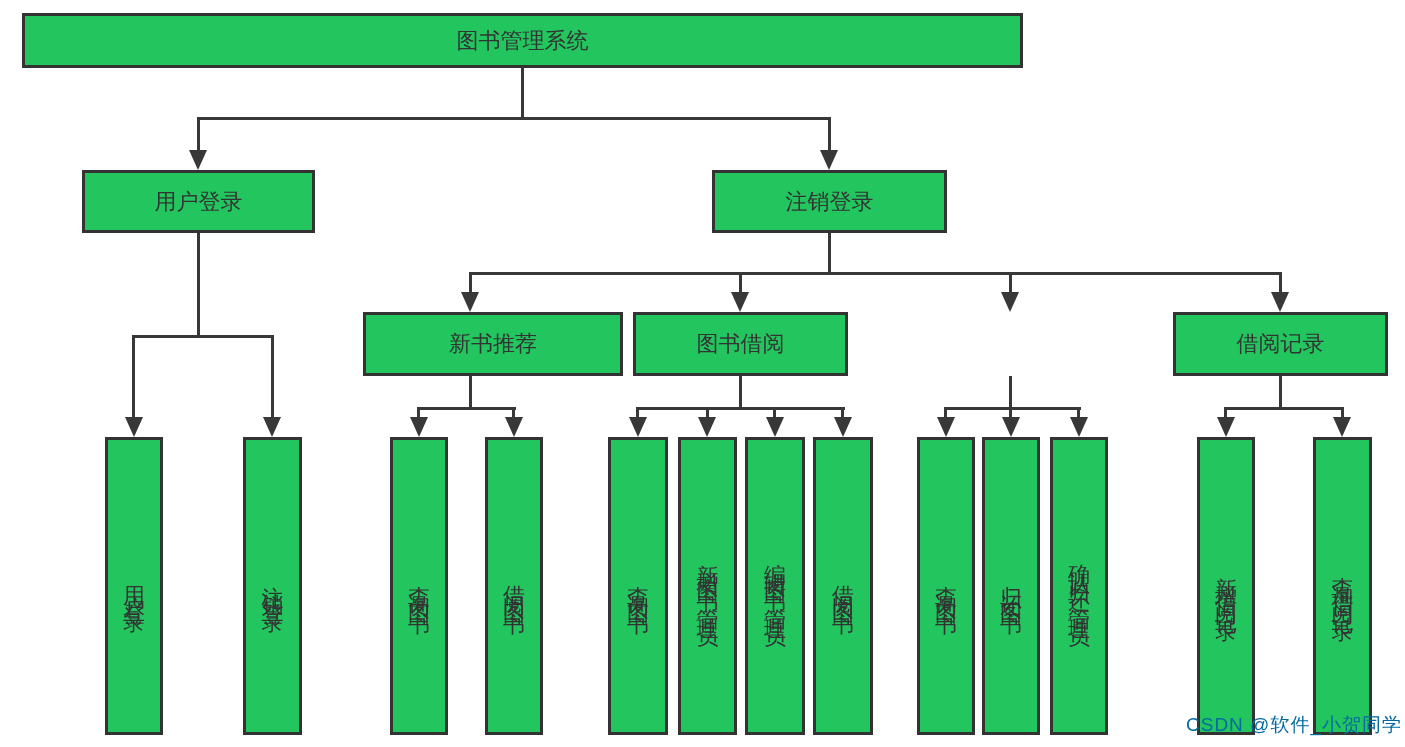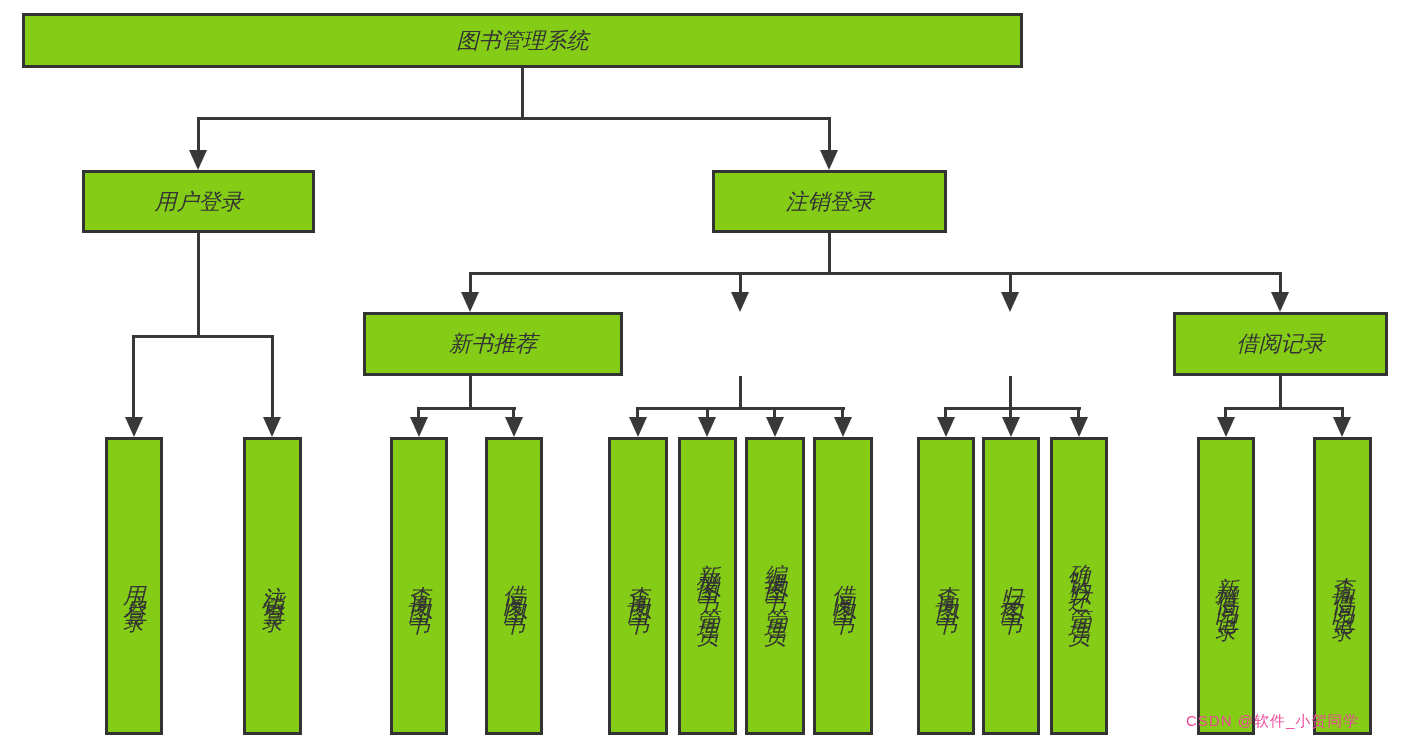--- a/index.html
+++ b/index.html
@@ -1,26 +1,26 @@
 <!DOCTYPE html>
 <html><head>
 <meta charset="utf-8">
 <style>
   html,body{margin:0;padding:0;background:#ffffff;}
   #stage{position:relative;width:1405px;height:747px;background:#ffffff;overflow:hidden;
          font-family:"Liberation Sans","DejaVu Sans",sans-serif;color:#333333;}
-  .node{position:absolute;box-sizing:border-box;border:3px solid #333333;background:#84cc16;
-        display:grid;place-items:center;font-size:22px;color:#333333;z-index:2;font-style:italic;}
+  .node{position:absolute;box-sizing:border-box;border:3px solid #333333;background:#22c55e;
+        display:grid;place-items:center;font-size:22px;color:#333333;z-index:2;}
   .vnode{writing-mode:vertical-rl;text-orientation:mixed;letter-spacing:9px;line-height:1;}
   .vl{position:absolute;width:3px;background:#383838;z-index:1;}
   .hl{position:absolute;height:3px;background:#383838;z-index:1;}
   .ar{position:absolute;width:0;height:0;z-index:1;
       border-left:9px solid transparent;border-right:9px solid transparent;
       border-top:20px solid #383838;}
-  #watermark{position:absolute;left:1186px;top:712px;font-size:15px;color:#ec4899;
+  #watermark{position:absolute;left:1186px;top:712px;font-size:19px;color:#0369a1;
              z-index:6;white-space:nowrap;letter-spacing:1px;}
 </style>
 </head>
 <body>
 
 <div id="stage">
 
   <div class="node" style="left:22px;top:13px;width:1001px;height:55px;">图书管理系统</div>
 
   <div class="vl" style="left:521px;top:68px;height:52px;"></div>
@@ -45,20 +45,21 @@
   <div class="vl" style="left:469px;top:272px;height:25px;"></div>
   <div class="vl" style="left:739px;top:272px;height:25px;"></div>
   <div class="vl" style="left:1009px;top:272px;height:25px;"></div>
   <div class="vl" style="left:1279px;top:272px;height:25px;"></div>
   <div class="ar" style="left:461px;top:292px;"></div>
   <div class="ar" style="left:731px;top:292px;"></div>
   <div class="ar" style="left:1001px;top:292px;"></div>
   <div class="ar" style="left:1271px;top:292px;"></div>
 
   <div class="node" style="left:363px;top:312px;width:260px;height:64px;">新书推荐</div>
+  <div class="node" style="left:633px;top:312px;width:215px;height:64px;">图书借阅</div>
   <div class="node" style="left:1173px;top:312px;width:215px;height:64px;">借阅记录</div>
 
   <div class="vl" style="left:469px;top:376px;height:34px;"></div>
   <div class="hl" style="left:417px;top:407px;width:99px;"></div>
   <div class="vl" style="left:417px;top:407px;height:14px;"></div>
   <div class="vl" style="left:512px;top:407px;height:14px;"></div>
   <div class="ar" style="left:410px;top:417px;"></div>
   <div class="ar" style="left:505px;top:417px;"></div>
 
   <div class="vl" style="left:739px;top:376px;height:34px;"></div>

